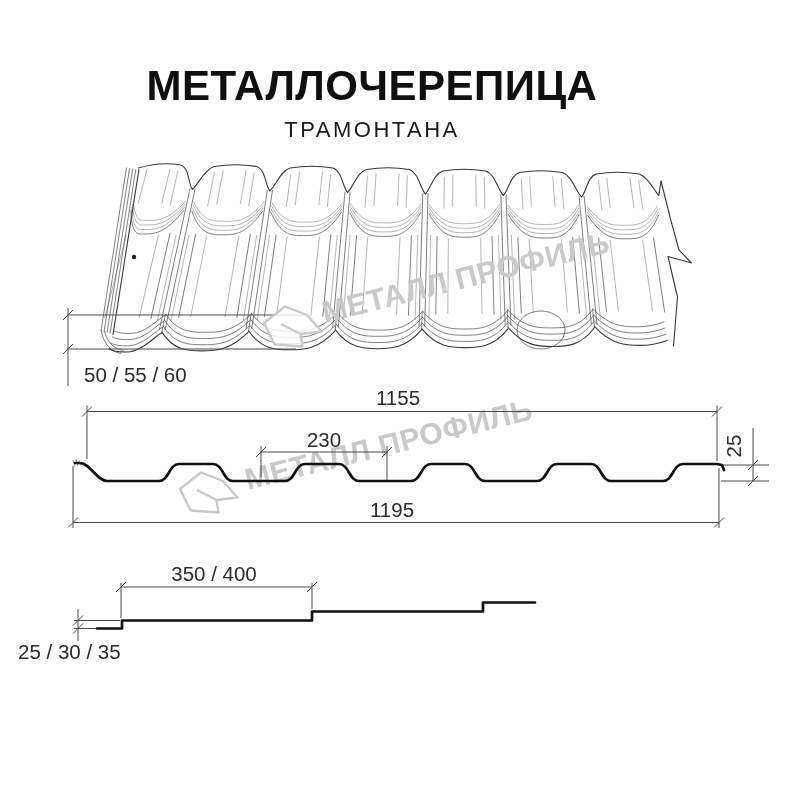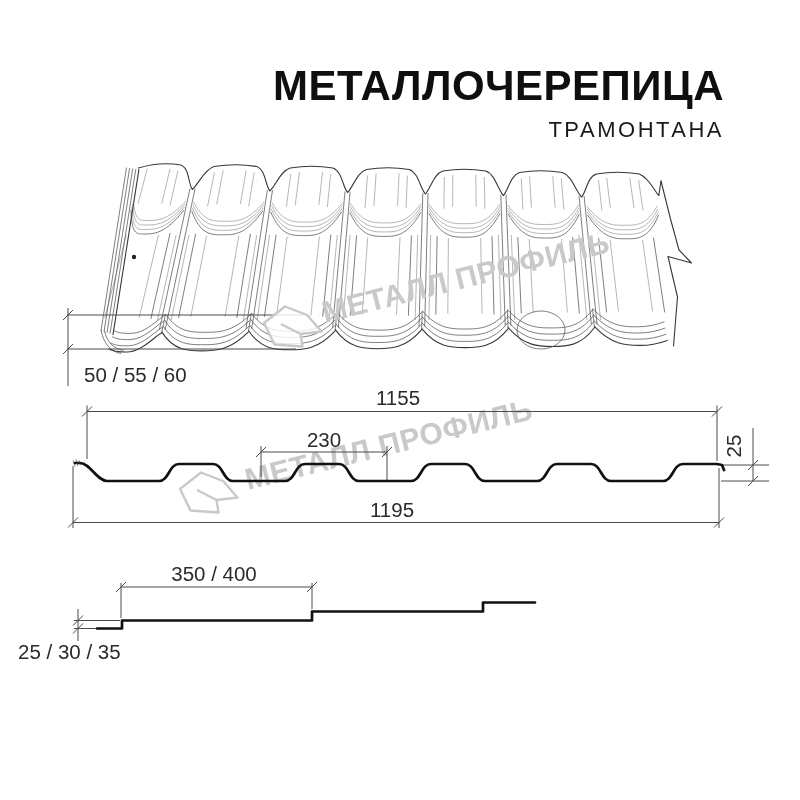--- a/index.html
+++ b/index.html
@@ -1,18 +1,18 @@
 <!DOCTYPE html>
 <html><head>
 <meta charset="utf-8">
 <style>
   html,body{margin:0;padding:0;background:#ffffff;}
   body{width:800px;height:800px;position:relative;overflow:hidden;
        font-family:"Liberation Sans",sans-serif;}
-  .header{position:absolute;top:62px;left:4px;width:720px;text-align:right;}
+  .header{position:absolute;top:62px;left:12px;width:720px;text-align:center;}
   .header h1{margin:0;font-family:"Liberation Sans",sans-serif;font-weight:bold;
              font-size:42px;letter-spacing:.5px;color:#0f0f0f;}
   .header h2{margin:7px 0 0 0;font-family:"Liberation Sans",sans-serif;font-weight:normal;
              font-size:22px;letter-spacing:2.5px;color:#1a1a1a;}
   svg{position:absolute;left:0;top:0;}
   .o{stroke:#383838;stroke-width:1.1;fill:none;stroke-linecap:round;stroke-linejoin:round;}
   .m{stroke:#474747;stroke-width:.7;fill:none;}
   .t{stroke:#5c5c5c;stroke-width:.45;fill:none;}
   .profile{stroke:#111;stroke-width:2.7;fill:none;stroke-linejoin:round;stroke-linecap:round;}
   .dim{stroke:#4a4a4a;stroke-width:1;fill:none;}

